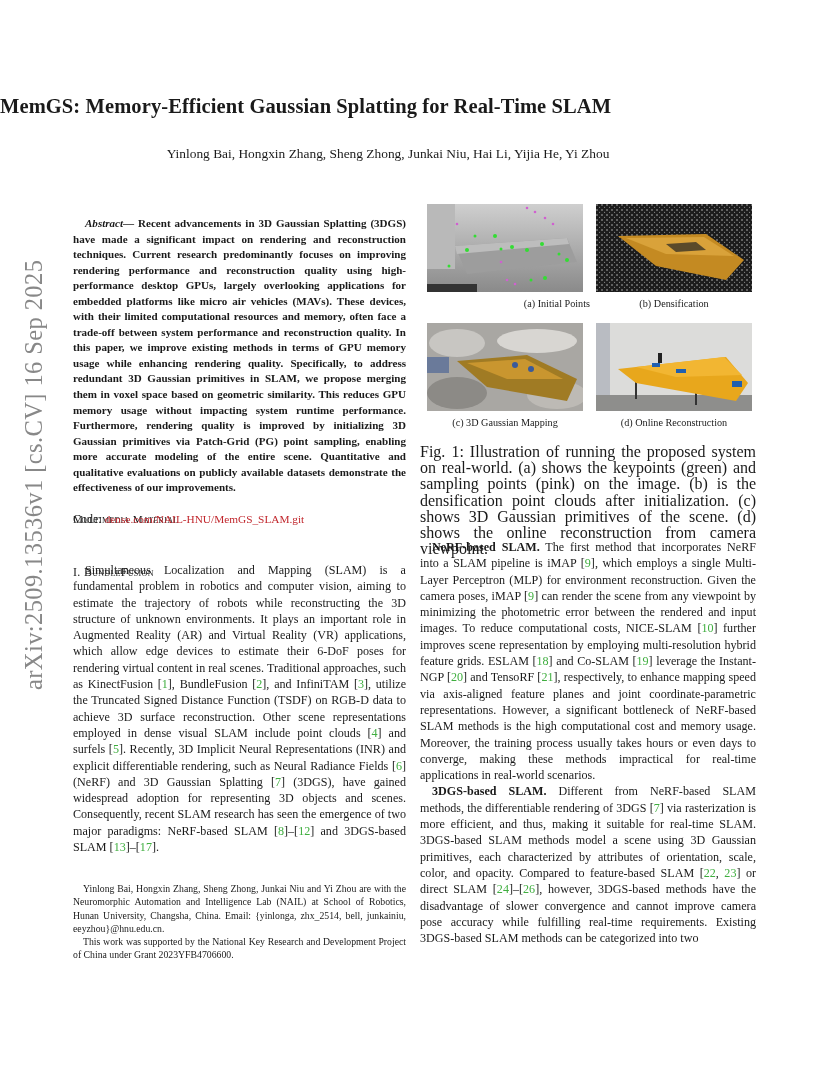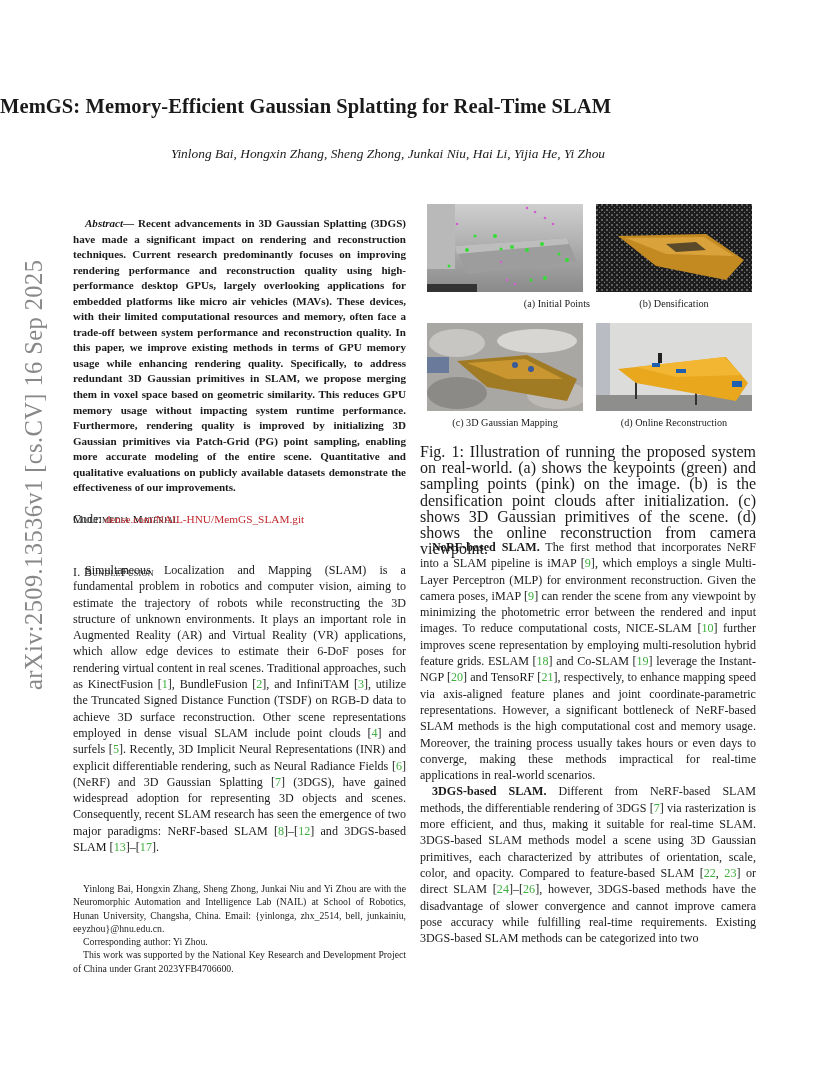--- a/index.html
+++ b/index.html
@@ -1,21 +1,21 @@
 <!DOCTYPE html>
 <html><head>
 <meta charset="utf-8">
 <style>
   html, body { margin: 0; padding: 0; background: #ffffff; }
   body { width: 828px; height: 1072px; position: relative; overflow: hidden;
          font-family: "Liberation Serif", "DejaVu Serif", serif; color: #1a1a1a; }
   .title { position: absolute; left: 0; width: 828px; top: 95px; text-align: left;
            font-size: 20.5px; font-weight: bold; letter-spacing: 0.1px; }
   .authors { position: absolute; left: 0; width: 776px; top: 146px; text-align: center;
-             font-size: 13.4px; font-style: italic; }
+             font-size: 13.4px; }
   .arxiv { position: absolute; left: 20px; top: 690px; transform-origin: 0 0;
            transform: rotate(-90deg); white-space: nowrap; font-size: 24.5px; color: #888;
            letter-spacing: 0.4px; }
   .col { position: absolute; text-align: justify; }
   .left { left: 73px; width: 333px; }
   .right { left: 420px; width: 336px; }
   p { margin: 0; }
   .abstract { top: 216px; font-size: 11.05px; line-height: 15.55px; font-weight: bold; }
   .abstract .lab { font-style: italic; }
   .abstract p { text-indent: 12px; }
@@ -57,21 +57,20 @@
 <div class="sec intro-head">I. BundleFusion</div>
 
 <div class="col left intro">
   <p>
     <span>Simultaneous Localization and Mapping (SLAM) is a fundamental problem in robotics and computer vision, aiming to estimate the trajectory of robots while reconstructing the 3D structure of unknown environments. It plays an important role in Augmented Reality (AR) and Virtual Reality (VR) applications, which allow edge devices to estimate their 6-DoF poses for rendering virtual content in real scenes. Traditional approaches, such as KinectFusion [</span><span class="cite">1</span><span>], BundleFusion [</span><span class="cite">2</span><span>], and InfiniTAM [</span><span class="cite">3</span><span>], utilize the Truncated Signed Distance Function (TSDF) on RGB-D data to achieve 3D surface reconstruction. Other scene representations employed in dense visual SLAM include point clouds [</span><span class="cite">4</span><span>] and surfels [</span><span class="cite">5</span><span>]. Recently, 3D Implicit Neural Representations (INR) and explicit differentiable rendering, such as Neural Radiance Fields [</span><span class="cite">6</span><span>] (NeRF) and 3D Gaussian Splatting [</span><span class="cite">7</span><span>] (3DGS), have gained widespread adoption for representing 3D objects and scenes. Consequently, recent SLAM research has seen the emergence of two major paradigms: NeRF-based SLAM [</span><span class="cite">8</span><span>]–[</span><span class="cite">12</span><span>] and 3DGS-based SLAM [</span><span class="cite">13</span><span>]–[</span><span class="cite">17</span><span>].</span>
   </p>
 </div>
 
 <div class="footnotes">
   <p>Yinlong Bai, Hongxin Zhang, Sheng Zhong, Junkai Niu and Yi Zhou are with the Neuromorphic Automation and Intelligence Lab (NAIL) at School of Robotics, Hunan University, Changsha, China. Email: {yinlonga, zhx_2514, bell, junkainiu, eeyzhou}@hnu.edu.cn.</p>
-  <p>Corresponding author: Yi Zhou.</p>
   <p>This work was supported by the National Key Research and Development Project of China under Grant 2023YFB4706600.</p>
 </div>
 
 <div class="fig" style="left:0;top:0;">
 
   <div class="panel" style="left:427px;top:204px;">
     <svg width="156" height="88" viewBox="0 0 156 88">
       <defs>
         <linearGradient id="ga" x1="0" y1="0" x2="0" y2="1">
           <stop offset="0" stop-color="#cfcfcf"></stop>

